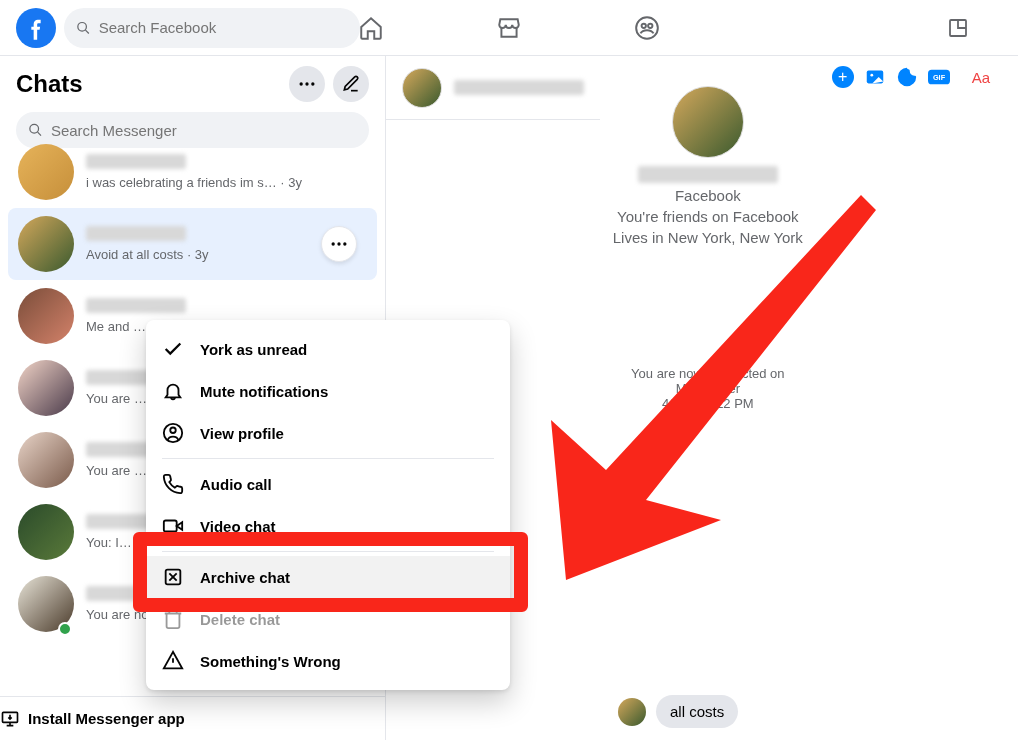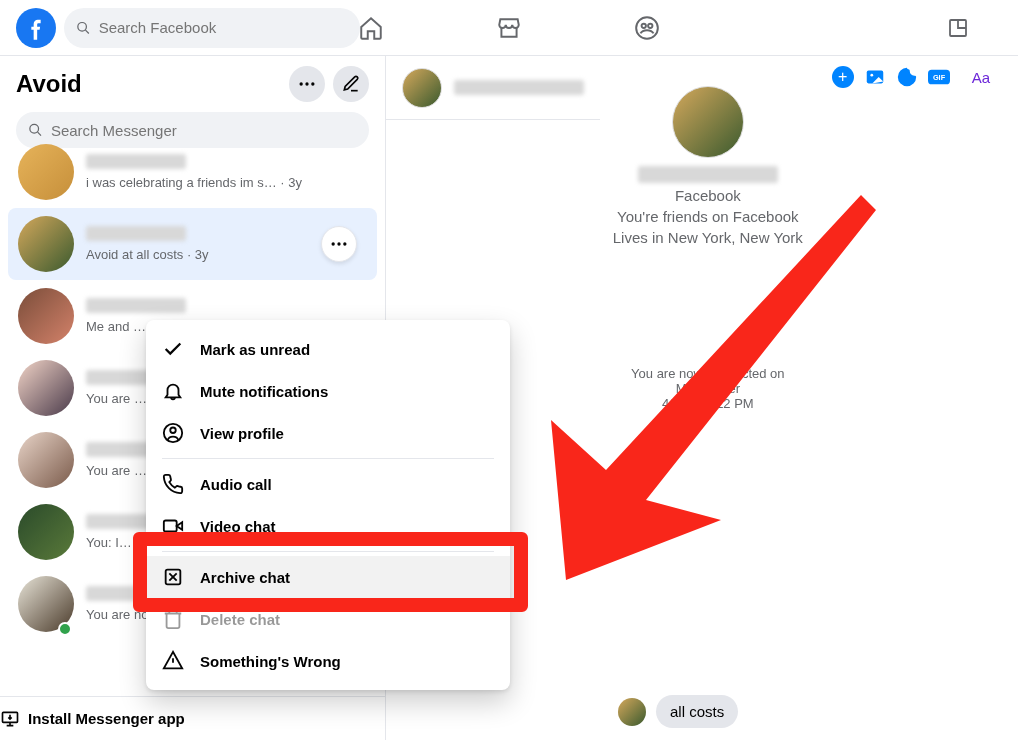--- a/index.html
+++ b/index.html
@@ -51,21 +51,21 @@
     .big-av{width:72px;height:72px;border-radius:50%;background:linear-gradient(135deg,#d4a85c 0%,#3a5a2e 100%);border:1px solid #ddd;}
     .prof-name{margin-top:8px;font-size:17px;font-weight:600;background:#d8d8d8;width:140px;height:17px;border-radius:3px;filter:blur(2px);}
     .prof-meta{font-size:15px;color:#65676b;margin-top:4px;}
     .ts-block{margin-top:120px;text-align:center;color:#65676b;font-size:13px;}
     .chip-row{margin-top:auto;margin-bottom:12px;display:flex;gap:10px;align-items:center; padding-left:18px; width:100%;}
     .chip-av{width:28px;height:28px;border-radius:50%;background:linear-gradient(135deg,#d4a85c 0%,#3a5a2e 100%);}
     .chip{background:#e4e6eb;padding:8px 14px;border-radius:18px;font-size:15px;}
     .composer{height:50px;display:flex;align-items:center;gap:10px;padding:0 16px 8px 16px;}
     .comp-icon{width:22px;height:22px;display:flex;align-items:center;justify-content:center;color:#0084ff;}
     .comp-icon.plus{width:22px;height:22px;border-radius:50%;background:#0084ff;color:#fff;font-size:16px;}
-    .comp-input{flex:1;color:#6d28d9;font-size:15px;padding:6px 12px;border-radius:18px;}
+    .comp-input{flex:1;color:#ef4444;font-size:15px;padding:6px 12px;border-radius:18px;}
   </style>
 </head>
 <body>
 
 <div class="topbar">
   <div class="fb-logo">
     <svg viewBox="0 0 24 24">
         <path d="M15.5 8H14c-.5 0-1 .5-1 1v2h2.5l-.4 2.5H13V22h-3v-8.5H8V11h2V8.5C10 6.5 11.5 5 13.5 5H16v3h-.5z"></path>
       </svg>
   </div>
@@ -102,21 +102,21 @@
         <rect x="4" y="4" width="16" height="16" rx="1"></rect>
         <path d="M12 4v8h8"></path>
       </svg>
   </div>
 </div>
 
 <div class="layout">
 
   <div class="sidebar">
     <div class="sb-head">
-      <h1>Avoid</h1>
+      <h1>Chats</h1>
       <div style="flex:1"></div>
       <div class="circ-btn">
           <svg width="20" height="20" viewBox="0 0 24 24" fill="#050505">
             <circle cx="5" cy="12" r="2"></circle>
             <circle cx="12" cy="12" r="2"></circle>
             <circle cx="19" cy="12" r="2"></circle>
           </svg>
         </div>
       <div class="circ-btn">
           <svg width="20" height="20" viewBox="0 0 24 24" fill="none" stroke="#050505" stroke-width="2">
@@ -226,21 +226,21 @@
   </div>
 </div>
 
 <div class="dropdown">
   <div class="dd-item">
     <span class="dd-icon">
         <svg width="22" height="22" viewBox="0 0 24 24" fill="none" stroke="#050505" stroke-width="2.5">
           <path d="M4 12l5 5L20 6"></path>
         </svg>
       </span>
-    <span>Mark as unread</span>
+    <span>York as unread</span>
   </div>
   <div class="dd-item">
     <span class="dd-icon">
         <svg width="22" height="22" viewBox="0 0 24 24" fill="none" stroke="#050505" stroke-width="2">
           <path d="M18 16v-5a6 6 0 0 0-12 0v5l-2 3h16z"></path>
           <path d="M10 19a2 2 0 0 0 4 0"></path>
         </svg>
       </span>
     <span>Mute notifications</span>
   </div>

